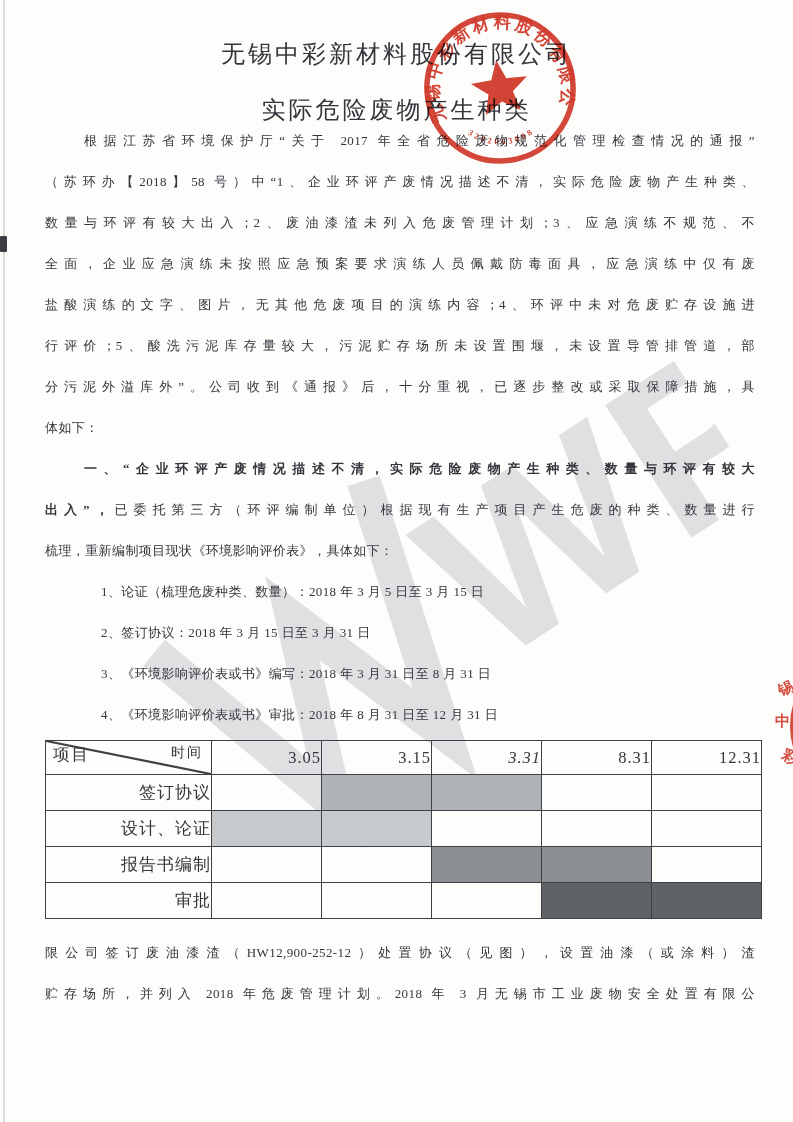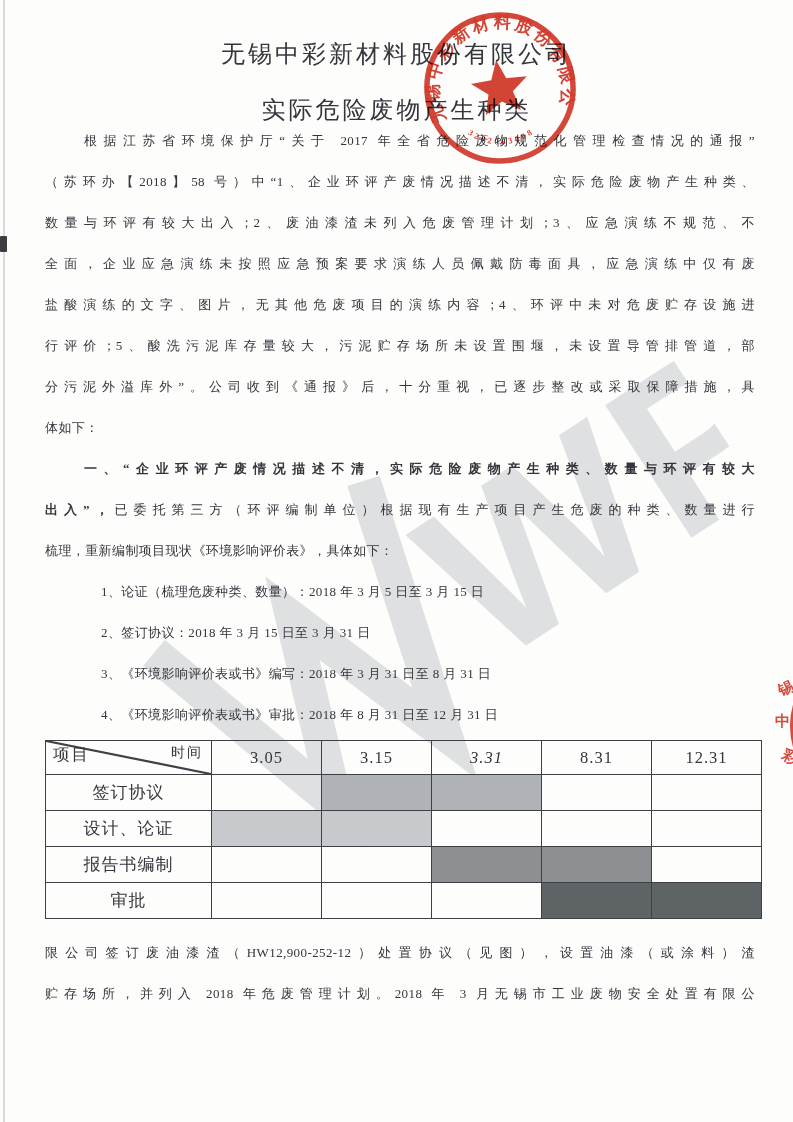--- a/index.html
+++ b/index.html
@@ -19,21 +19,21 @@
   
   .doc{position:absolute;left:45px;top:120px;width:710px;z-index:2;}
   .line{height:41px;line-height:41px;font-size:13px;letter-spacing:.4px;white-space:nowrap;}
   .line.justify{white-space:normal;text-align:justify;text-align-last:justify;}
   .line.indent{padding-left:39px;}
   .line.indent.justify{padding-left:0;text-indent:39px;}
   .line.item{padding-left:56px;}
   .seg-b{font-weight:700;}
   
   table.sched{border-collapse:collapse;width:710px;margin-top:5px;table-layout:fixed;}
-  table.sched td{border:1.6px solid #3f4045;height:35px;text-align:center;
+  table.sched td{border:1.6px solid #3f4045;height:35px;text-align:right;
                  font-size:17px;letter-spacing:1px;padding:0;}
   table.sched tr.hdr td{height:33px;font-size:16.5px;}
   td.corner{position:relative;padding:0;}
   td.corner svg{position:absolute;left:0;top:0;width:100%;height:100%;}
   .corner-left{position:absolute;left:7px;top:3px;font-size:16.5px;letter-spacing:2px;}
   .corner-right{position:absolute;right:8px;top:3px;font-size:14px;letter-spacing:2px;}
   
   .after{margin-top:13px;}
   
   .seal{position:absolute;left:420px;top:8px;width:160px;height:160px;z-index:3;

